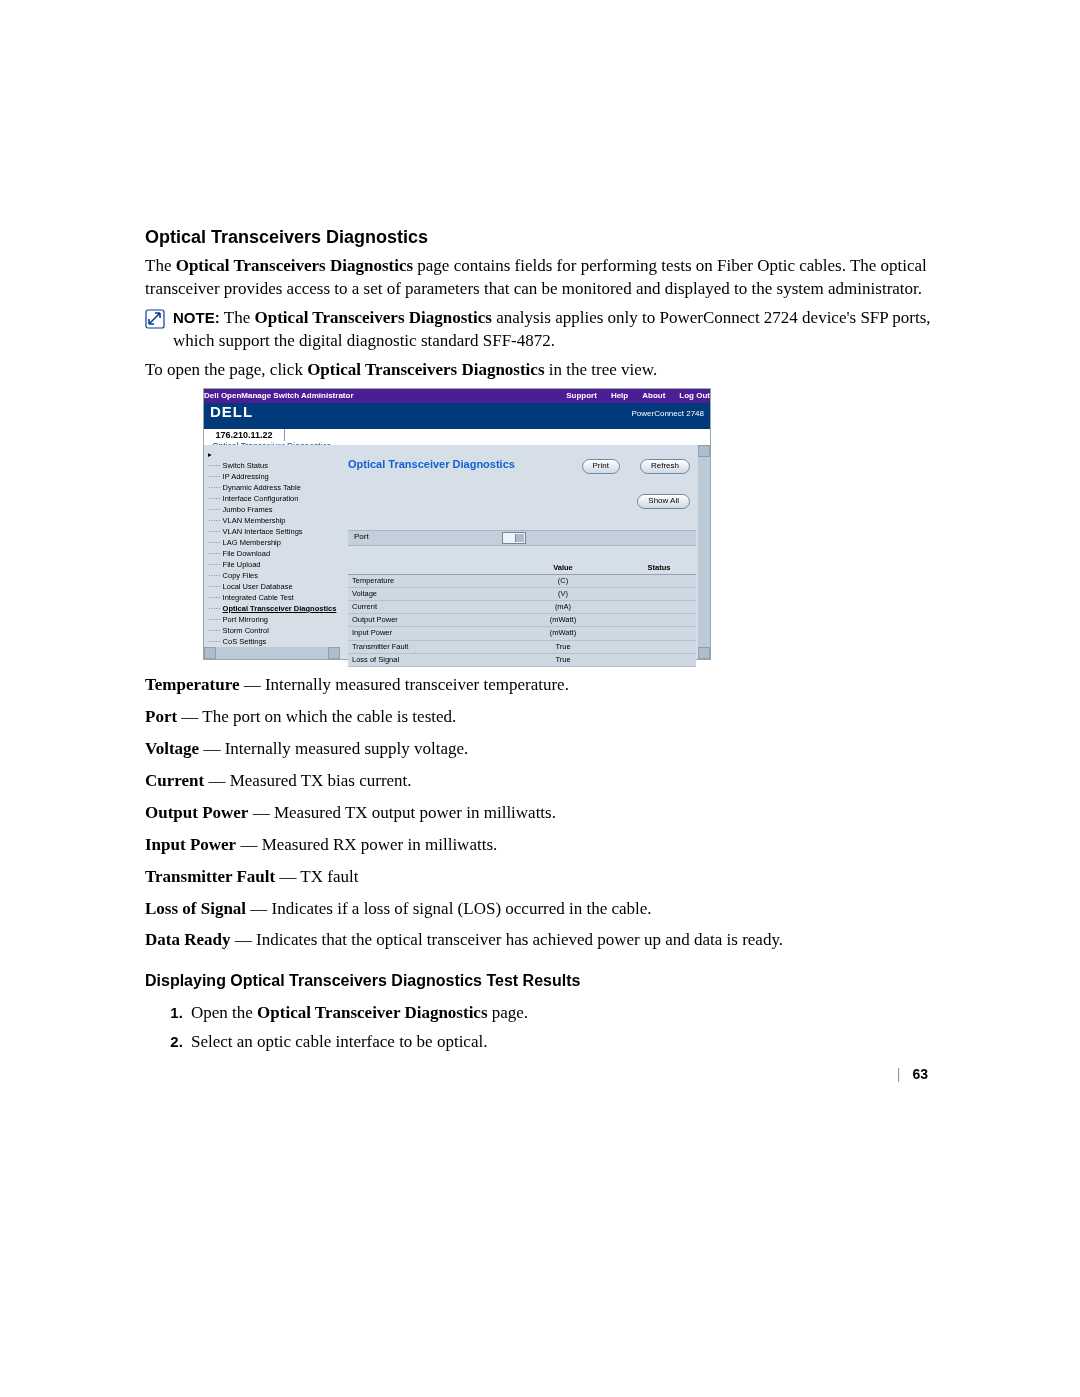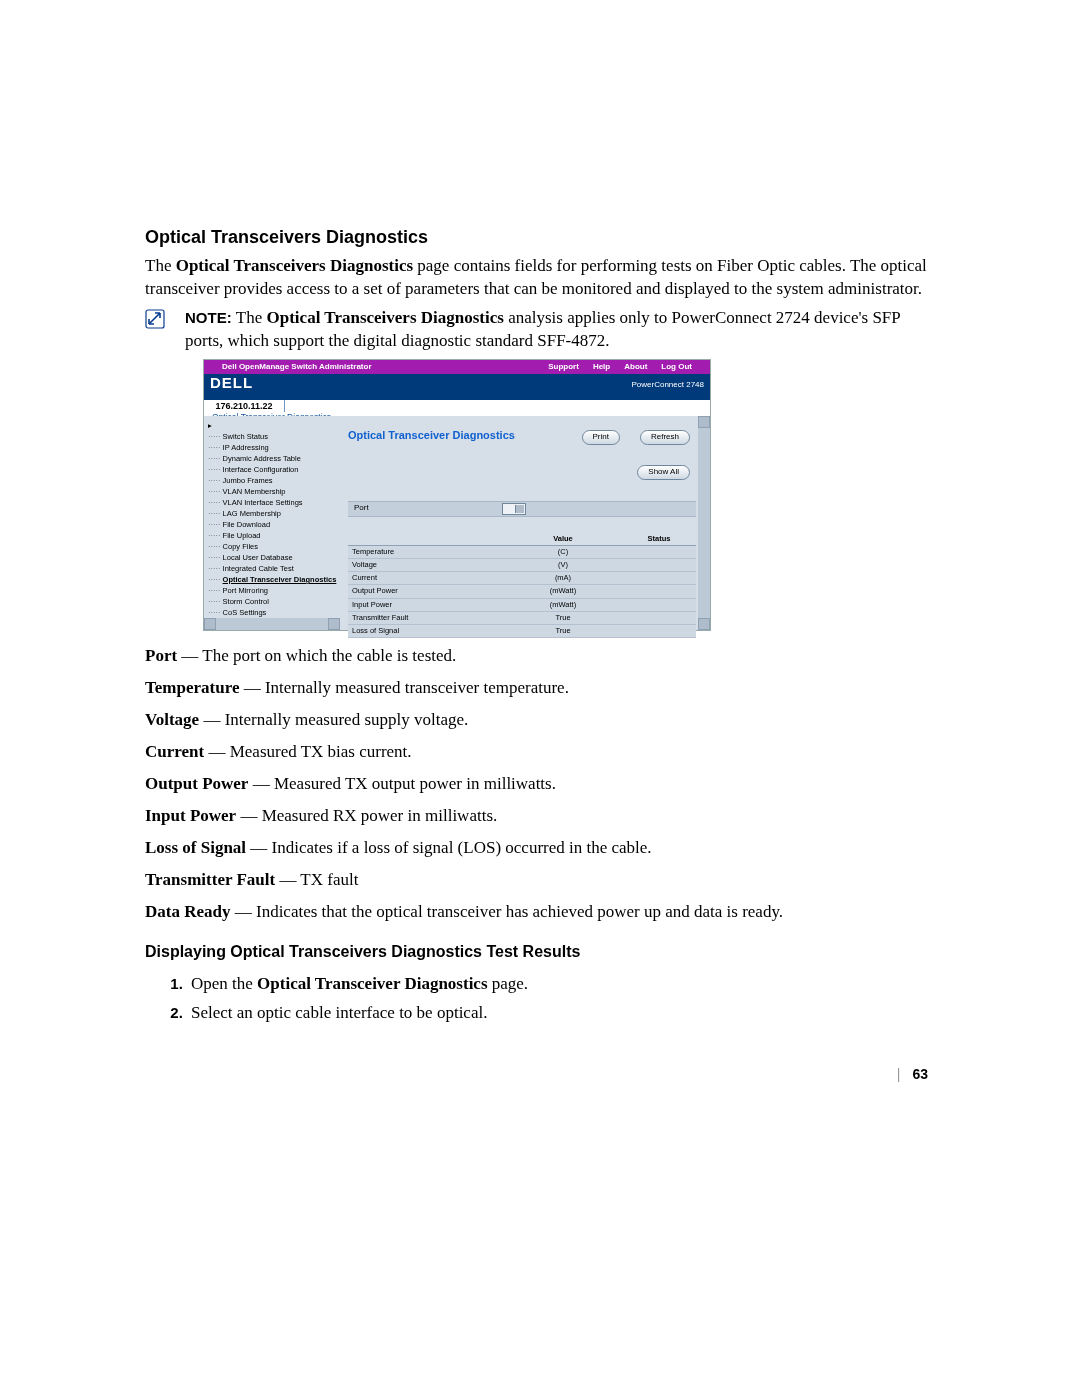--- a/index.html
+++ b/index.html
@@ -25,21 +25,21 @@
   }
   h2.section-title {
     margin: 0 0 6px 0;
     font-size: 18px;
   }
   p { margin: 0 0 6px 0; }
   .serif-bold { font-weight: bold; }
 
   .note-row {
     display: flex;
-    gap: 20px;
+    gap: 8px;
     margin: 6px 0 6px 0;
   }
   .note-icon {
     flex: 0 0 auto;
     width: 20px;
     height: 20px;
     margin-top: 2px;
   }
   .note-text {
     flex: 1 1 auto;
@@ -61,26 +61,26 @@
     width: 506px;
     margin: 0 0 0 58px;
     border: 1px solid #9aa;
     font-family: Verdana, Arial, sans-serif;
     font-size: 8.5px;
     color: #000;
     background: #d6dfe8;
     position: relative;
   }
   .ss-titlebar {
-    background: #a21caf;
+    background: #4c1d95;
     color: #fff;
     display: flex;
     align-items: center;
     height: 14px;
-    padding: 0 18px;
+    padding: 0 0;
     font-size: 8px;
     font-weight: bold;
   }
   .ss-titlebar .spacer { flex:1; }
   .ss-titlebar span { margin-left: 14px; }
   .ss-brandbar {
     background: #003a7a;
     height: 26px;
     display:flex;
     align-items:flex-start;
@@ -304,20 +304,23 @@
     <svg class="note-icon" viewBox="0 0 20 20">
       <rect x="1" y="1" width="18" height="18" rx="2" fill="#fff" stroke="#0a3d91" stroke-width="1.2"></rect>
       <path d="M4 15 L15 4 M15 4 L15 9 M15 4 L10 4" stroke="#0a3d91" stroke-width="1.6" fill="none"></path>
       <path d="M4 15 L4 10 M4 15 L9 15" stroke="#0a3d91" stroke-width="1.6" fill="none"></path>
     </svg>
     <div class="note-text">
       <span class="note-label">NOTE: </span><span class="serif-span">The </span><span class="serif-span serif-bold">Optical Transceivers Diagnostics</span><span class="serif-span"> analysis applies only to PowerConnect 2724 device's SFP ports, which support the digital diagnostic standard SFF-4872.</span>
     </div>
   </div>
 
+  <p>
+    <span>To open the page, click </span><span class="serif-bold">Optical Transceivers Diagnostics</span><span> in the tree view.</span>
+  </p>
 
 
   <div class="screenshot">
     <div class="ss-titlebar">
       <span style="margin-left:0">Dell OpenManage Switch Administrator</span>
       <div class="spacer"></div>
       <span>Support</span>
       <span>Help</span>
       <span>About</span>
       <span>Log Out</span>
@@ -420,28 +423,28 @@
         <div class="vscroll">
           <div class="arrow"></div>
           <div class="track"></div>
           <div class="arrow"></div>
         </div>
       </div>
     </div>
   </div>
 
   <div class="defs" id="defs">
+      <p><span class="serif-bold">Temperature</span><span> — Internally measured transceiver temperature.</span></p>
       <p><span class="serif-bold">Port</span><span> — The port on which the cable is tested.</span></p>
-      <p><span class="serif-bold">Temperature</span><span> — Internally measured transceiver temperature.</span></p>
       <p><span class="serif-bold">Voltage</span><span> — Internally measured supply voltage.</span></p>
       <p><span class="serif-bold">Current</span><span> — Measured TX bias current.</span></p>
       <p><span class="serif-bold">Output Power</span><span> — Measured TX output power in milliwatts.</span></p>
       <p><span class="serif-bold">Input Power</span><span> — Measured RX power in milliwatts.</span></p>
+      <p><span class="serif-bold">Transmitter Fault</span><span> — TX fault</span></p>
       <p><span class="serif-bold">Loss of Signal</span><span> — Indicates if a loss of signal (LOS) occurred in the cable.</span></p>
-      <p><span class="serif-bold">Transmitter Fault</span><span> — TX fault</span></p>
       <p><span class="serif-bold">Data Ready</span><span> — Indicates that the optical transceiver has achieved power up and data is ready.</span></p>
     </div>
 
   <div class="sub-title">Displaying Optical Transceivers Diagnostics Test Results</div>
 
   <ol class="steps" id="steps">
       <li><span>Open the </span><span class="serif-bold">Optical Transceiver Diagnostics</span><span> page.</span></li>
       <li><span>Select an optic cable interface to be optical.</span></li>
     </ol>
 

